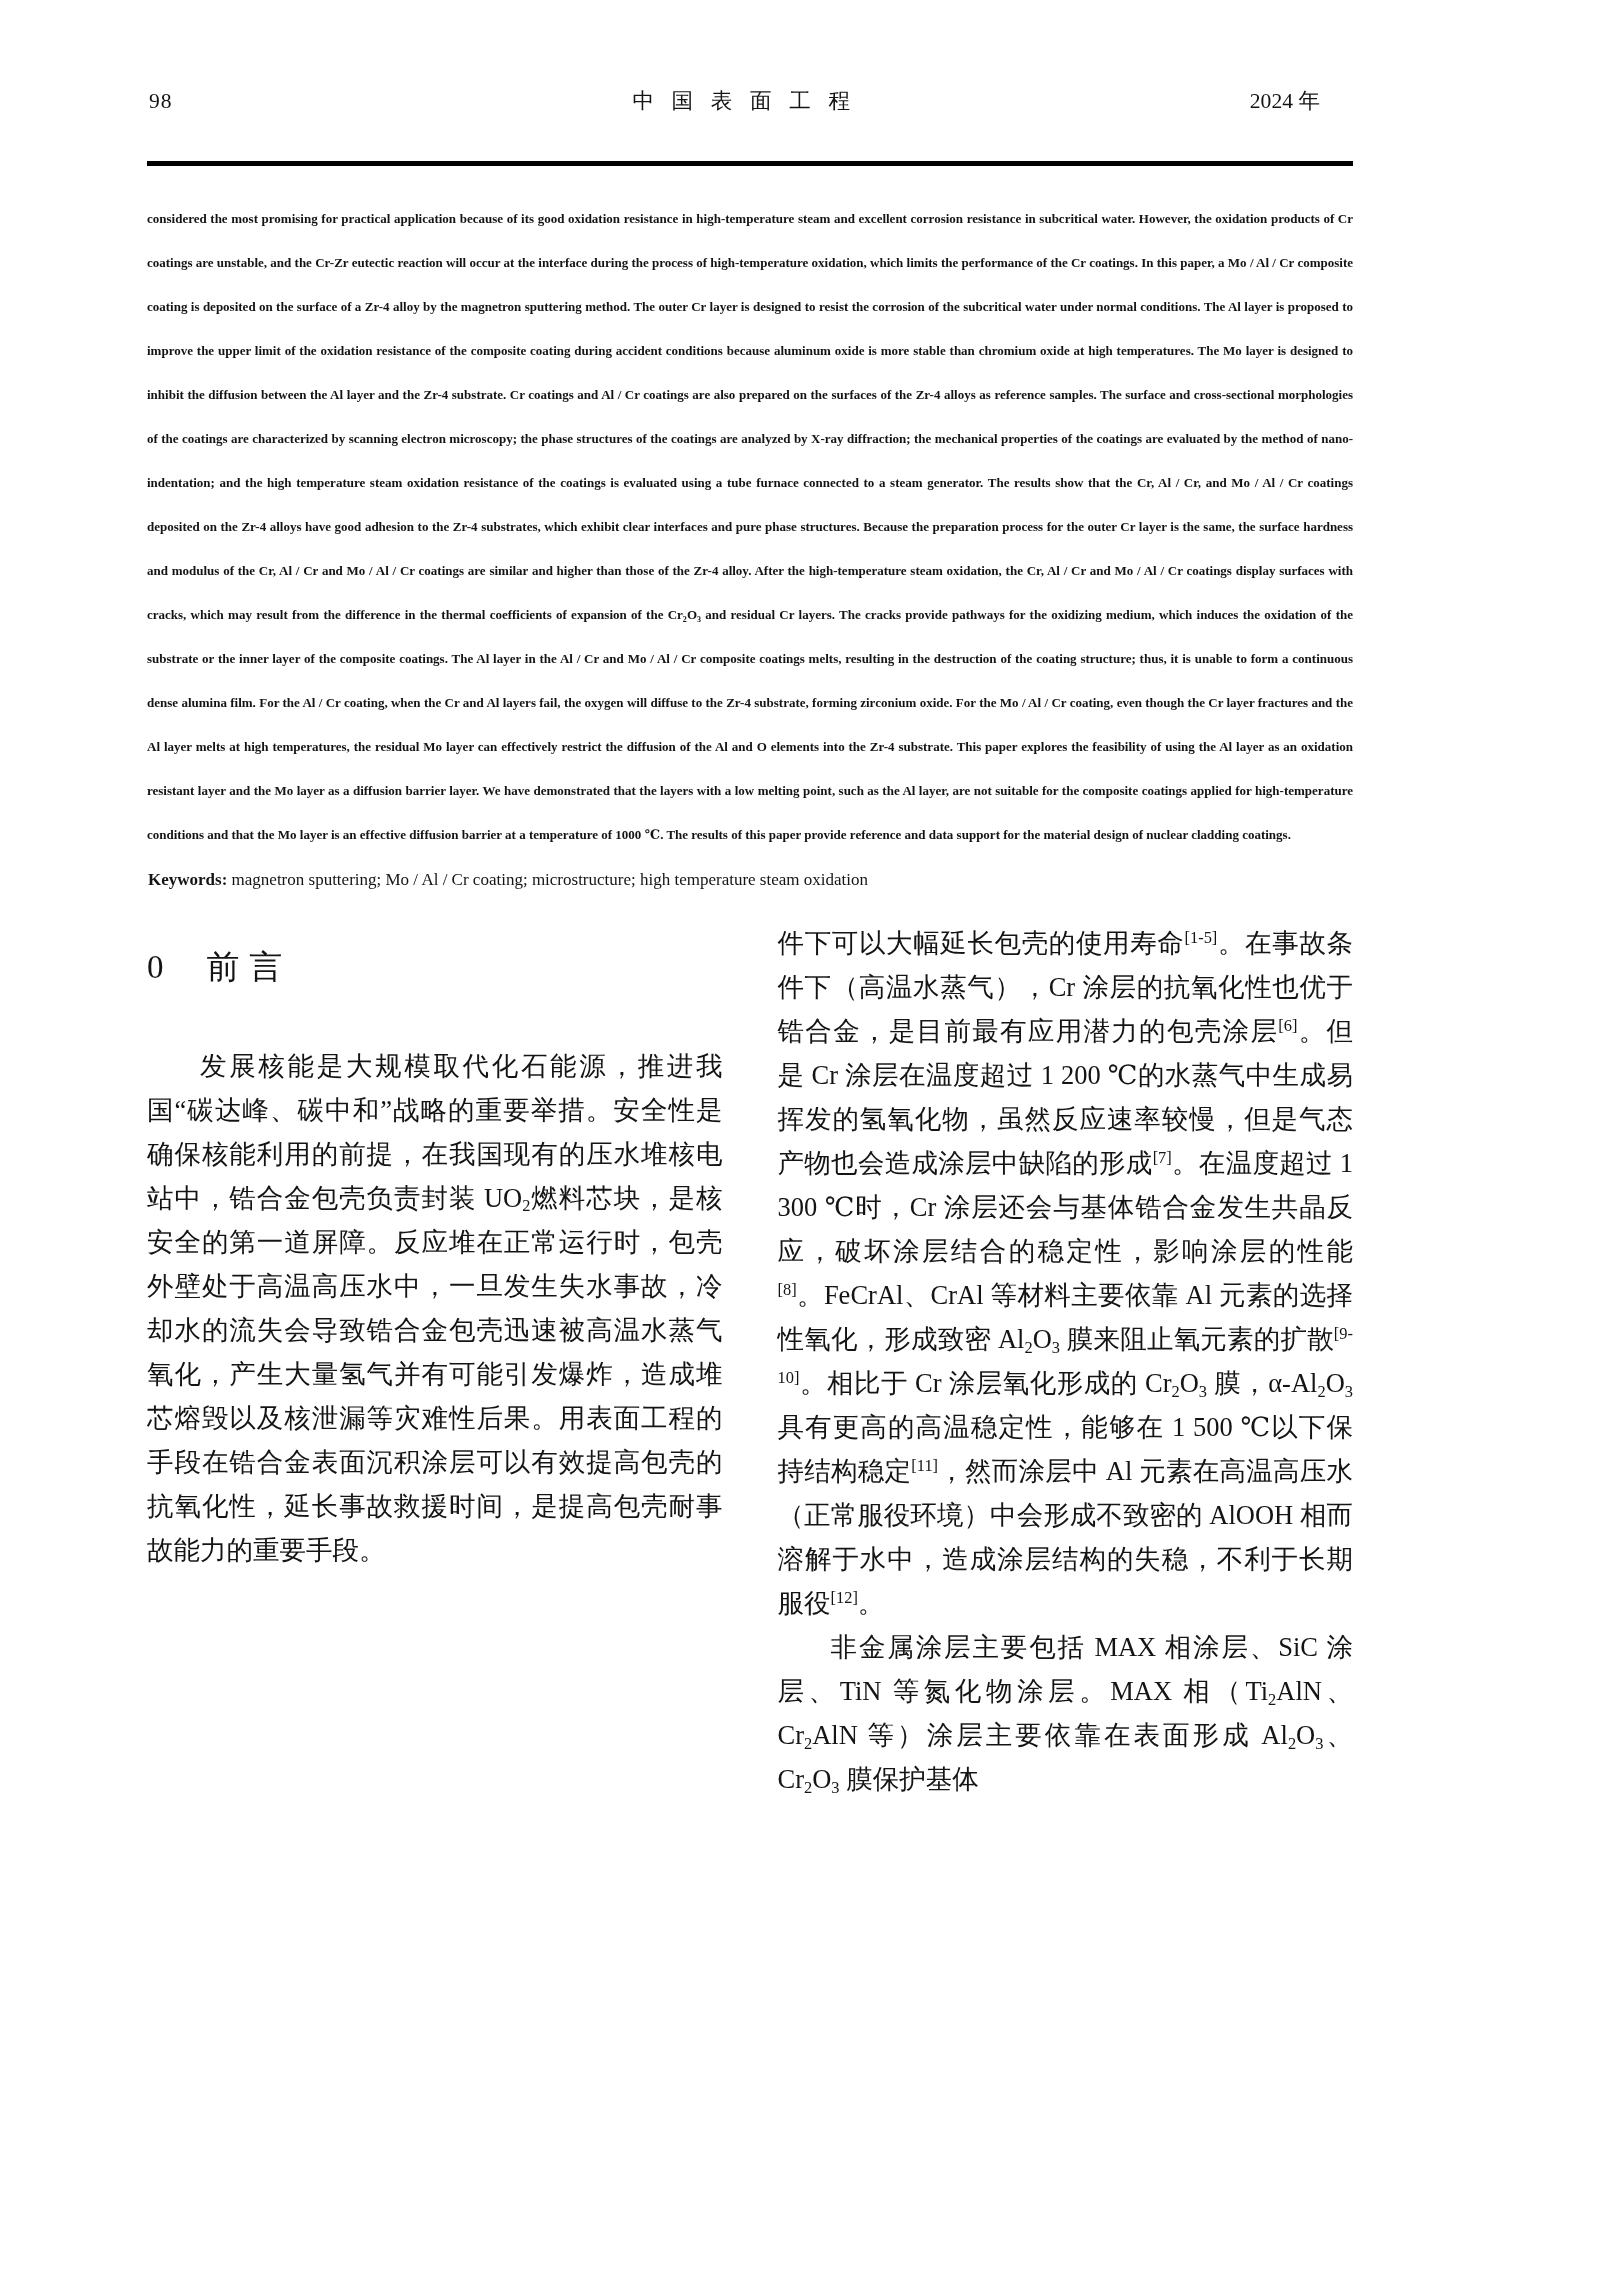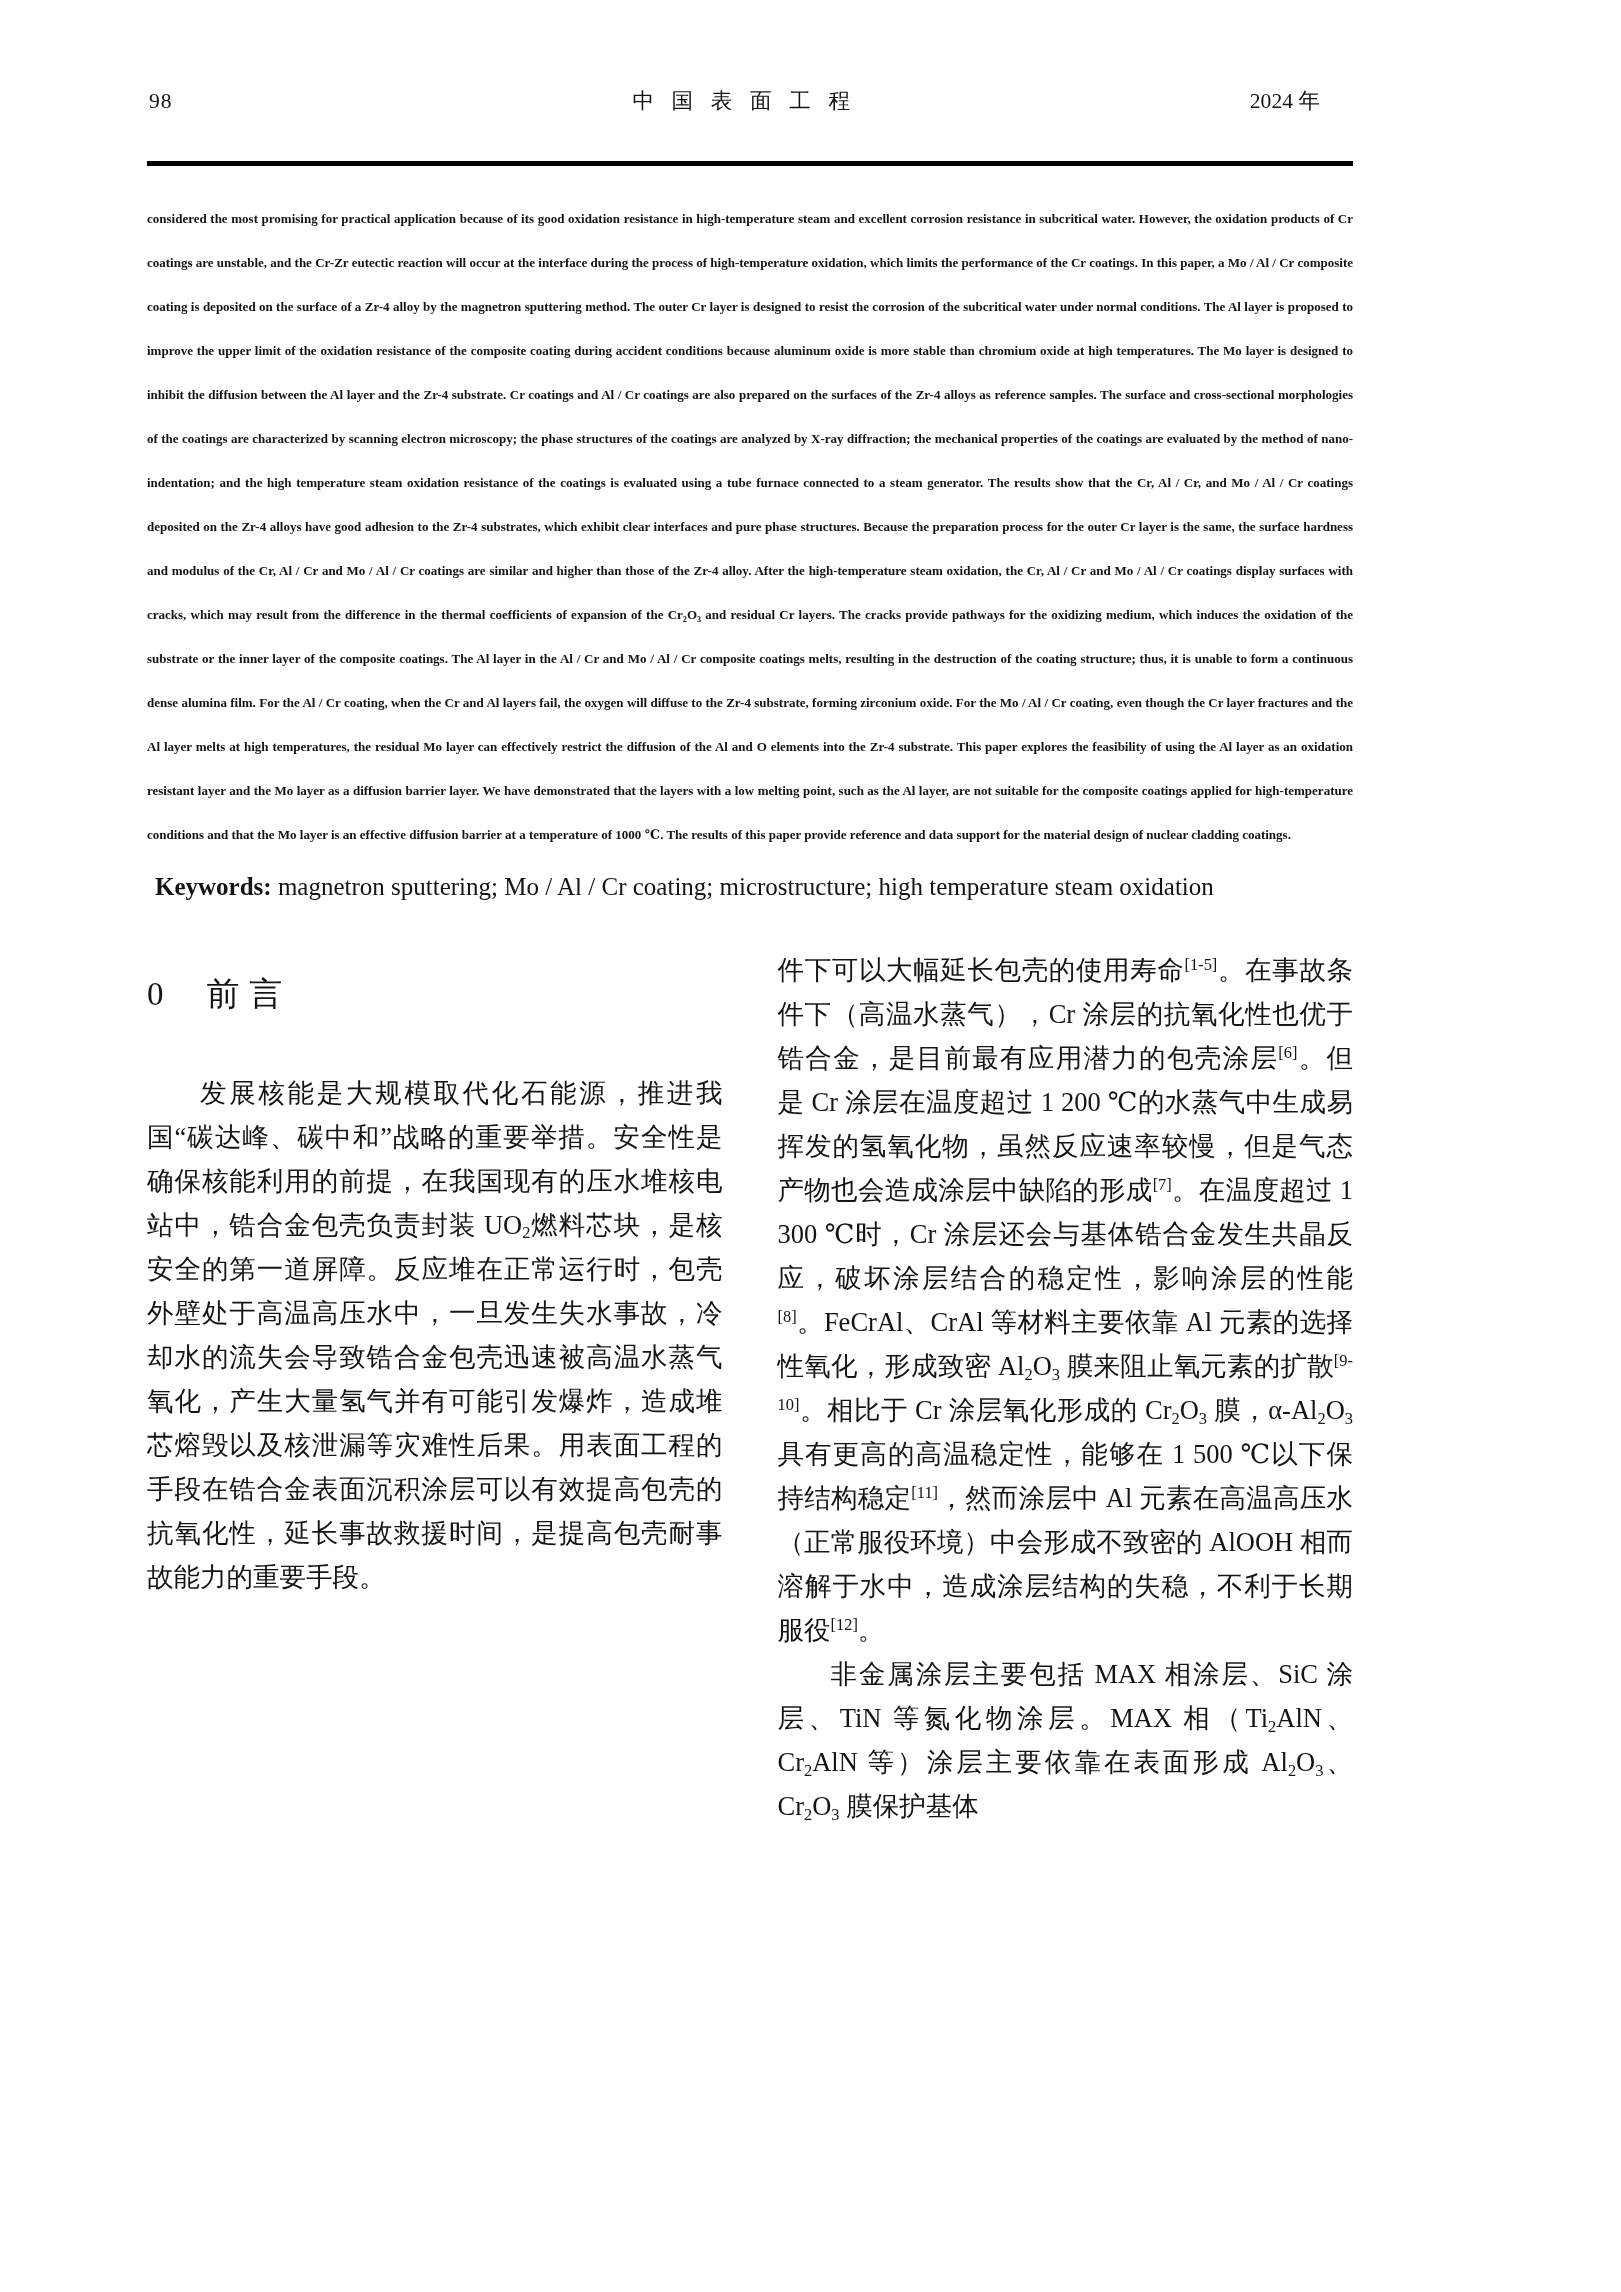--- a/index.html
+++ b/index.html
@@ -38,32 +38,32 @@
   
   .abstract {
     margin: 31px 0 0 0;
     font-size: 13px;
     line-height: 44px;
     text-align: justify;
     text-justify: inter-word;
     font-weight: bold;
   }
   .keywords {
-    margin: 8px;
-    font-size: 25px;
+    margin: 1px;
+    font-size: 17px;
     line-height: 44px;
     text-align: left;
     font-family: Liberation Serif, serif;
   }
   .kw-label { font-weight: bold; }
   
   .columns {
     display: flex;
     gap: 55px;
-    margin-top: 39px;
+    margin-top: 19px;
   }
   .col {
     width: 637px;
     font-size: 26.5px;
     line-height: 44px;
     text-align: justify;
   }
   .col.right { padding-top: 0; }
   .section-heading {
     font-size: 33px;

